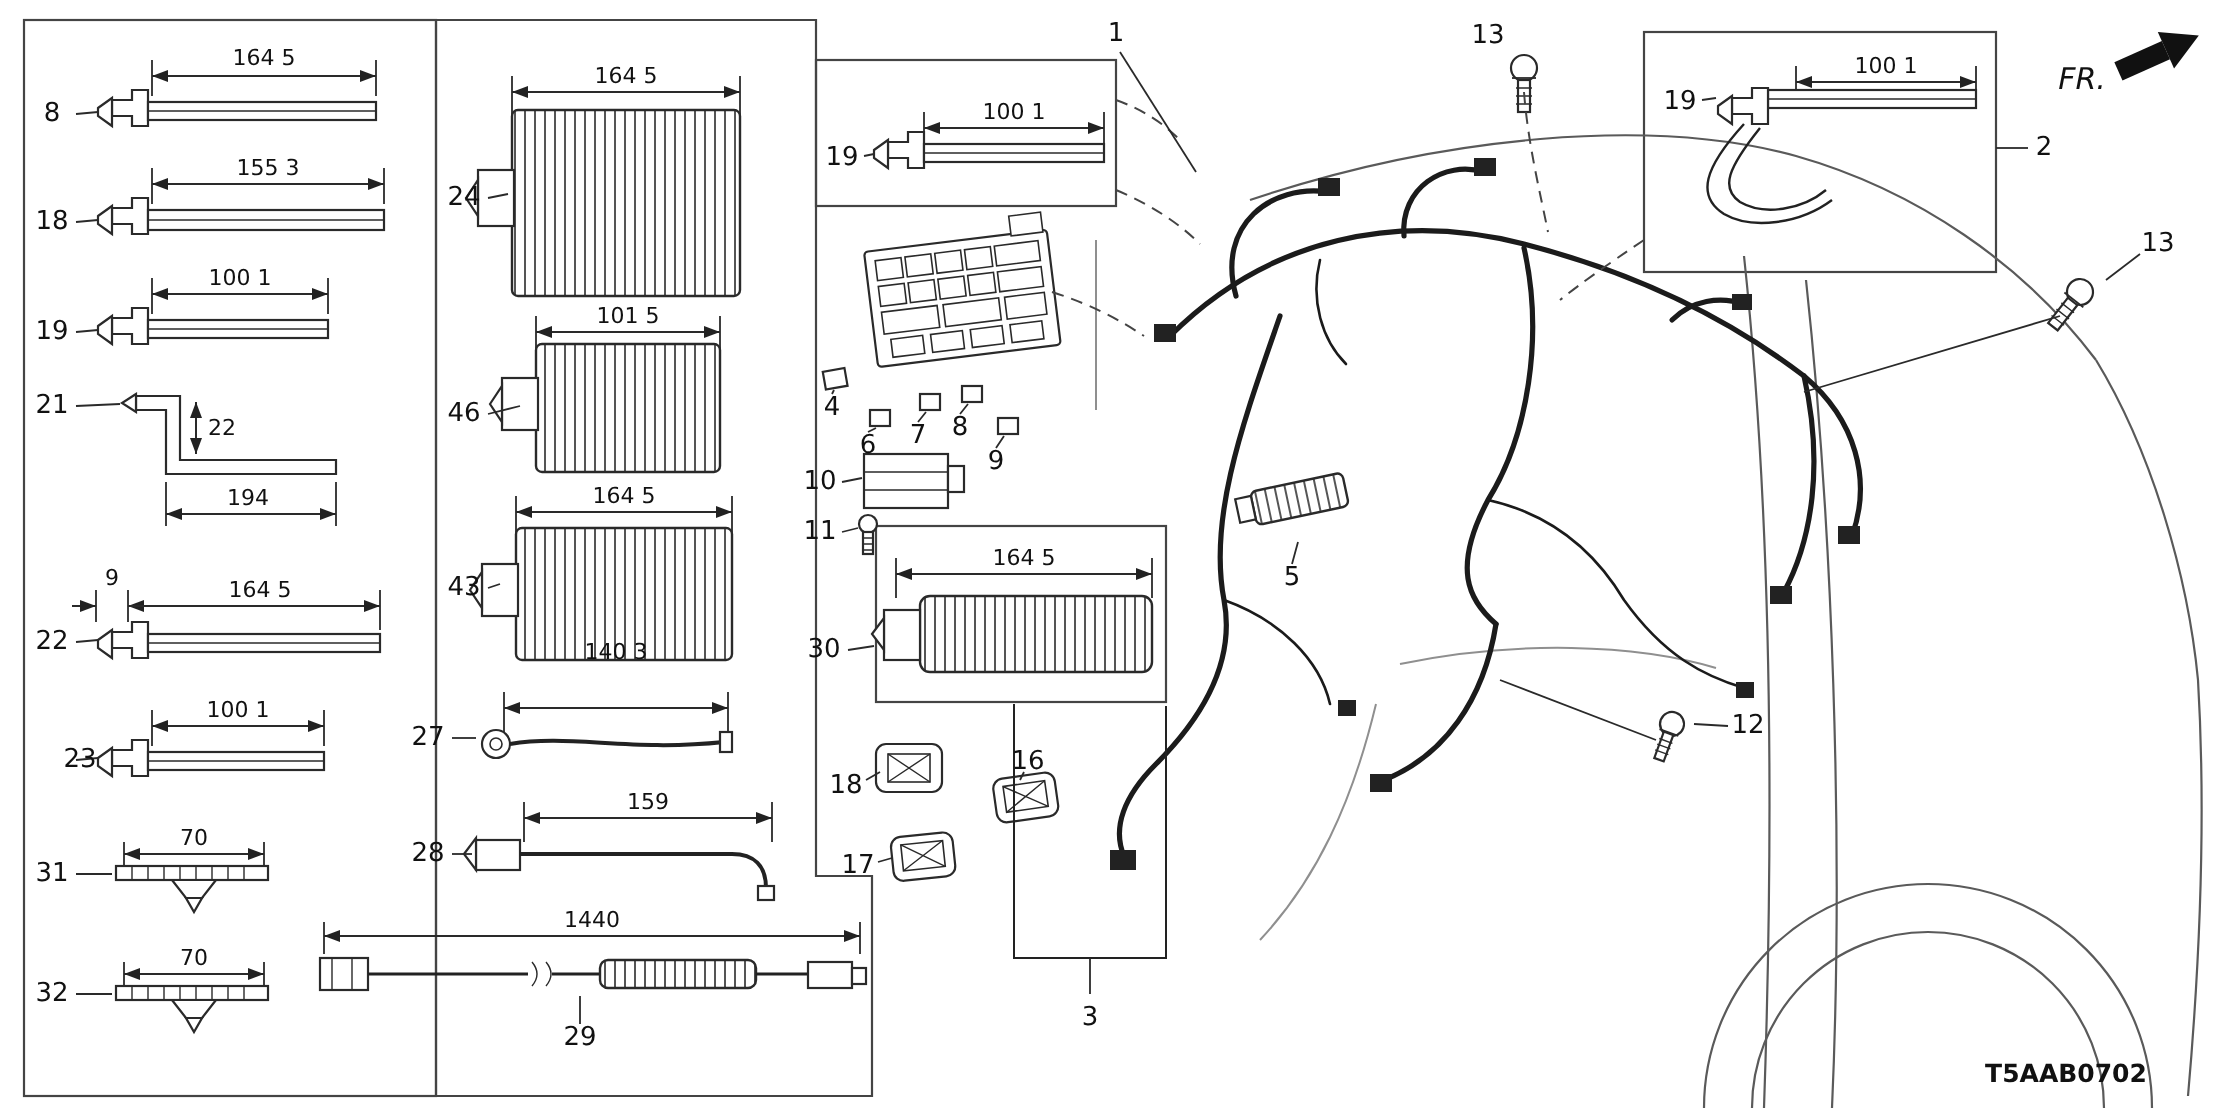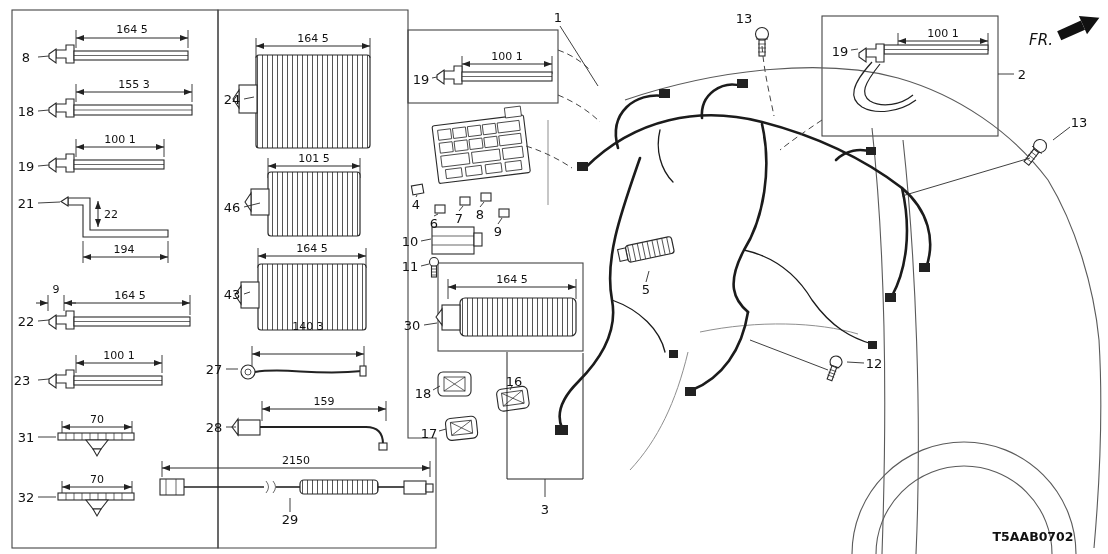--- a/index.html
+++ b/index.html
@@ -403,21 +403,21 @@
   </g>
 </svg>
 
 <div id="labels">
 
   <span class="lbl num" style="left:26px;top:57px">8</span>
   <span class="lbl num" style="left:26px;top:111px">18</span>
   <span class="lbl num" style="left:26px;top:166px">19</span>
   <span class="lbl num" style="left:26px;top:203px">21</span>
   <span class="lbl num" style="left:26px;top:321px">22</span>
-  <span class="lbl num" style="left:22px;top:380px">23</span>
+  <span class="lbl num" style="left:40px;top:380px">23</span>
   <span class="lbl num" style="left:26px;top:437px">31</span>
   <span class="lbl num" style="left:26px;top:497px">32</span>
   <span class="lbl num" style="left:232px;top:99px">24</span>
   <span class="lbl num" style="left:232px;top:207px">46</span>
   <span class="lbl num" style="left:232px;top:294px">43</span>
   <span class="lbl num" style="left:214px;top:369px">27</span>
   <span class="lbl num" style="left:214px;top:427px">28</span>
   <span class="lbl num" style="left:290px;top:519px">29</span>
   <span class="lbl num" style="left:421px;top:79px">19</span>
   <span class="lbl num" style="left:558px;top:17px">1</span>
@@ -448,21 +448,21 @@
   <span class="lbl dimtxt" style="left:56px;top:289px">9</span>
   <span class="lbl dimtxt" style="left:130px;top:295px">164 5</span>
   <span class="lbl dimtxt" style="left:119px;top:355px">100 1</span>
   <span class="lbl dimtxt" style="left:97px;top:419px">70</span>
   <span class="lbl dimtxt" style="left:97px;top:479px">70</span>
   <span class="lbl dimtxt" style="left:313px;top:38px">164 5</span>
   <span class="lbl dimtxt" style="left:314px;top:158px">101 5</span>
   <span class="lbl dimtxt" style="left:312px;top:248px">164 5</span>
   <span class="lbl dimtxt" style="left:308px;top:326px">140 3</span>
   <span class="lbl dimtxt" style="left:324px;top:401px">159</span>
-  <span class="lbl dimtxt" style="left:296px;top:460px">2150</span>
+  <span class="lbl dimtxt" style="left:296px;top:460px">1440</span>
   <span class="lbl dimtxt" style="left:507px;top:56px">100 1</span>
   <span class="lbl dimtxt" style="left:943px;top:33px">100 1</span>
   <span class="lbl dimtxt" style="left:512px;top:279px">164 5</span>
 
   <span class="lbl fr" style="left:1041px;top:40px">FR.</span>
   <span class="lbl code" style="left:1033px;top:537px">T5AAB0702</span>
 </div>
 
 </div>
 

